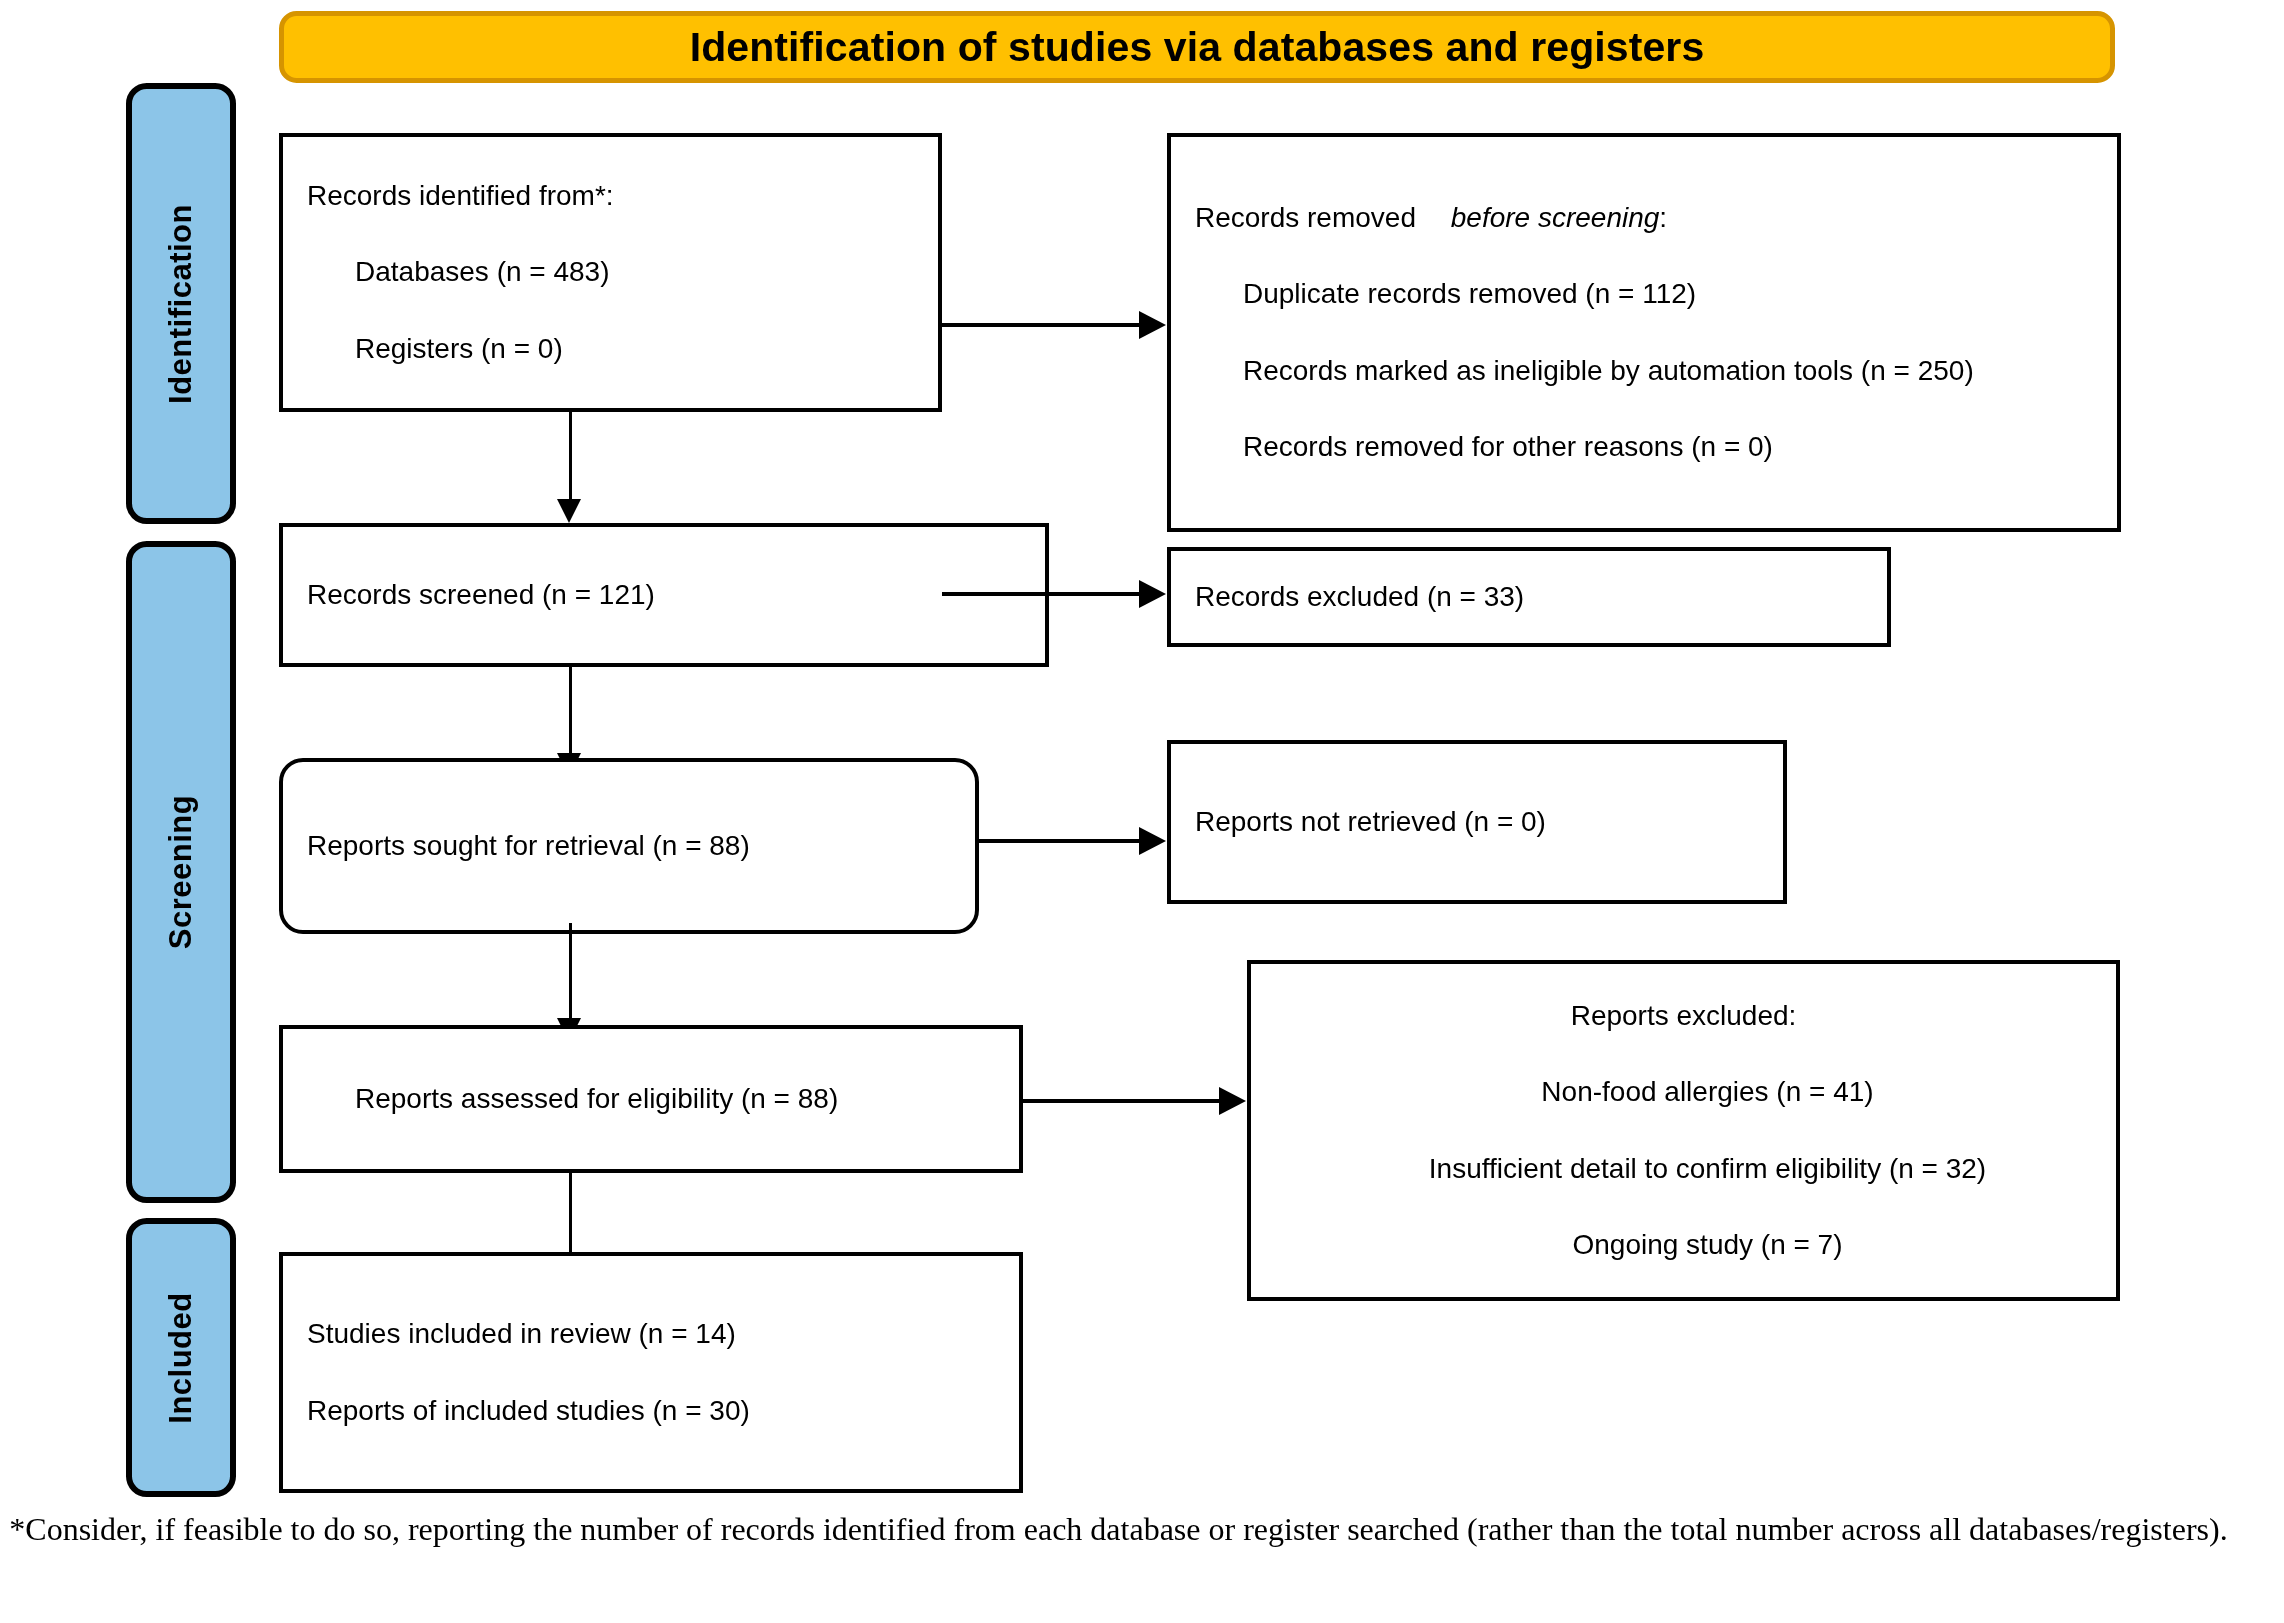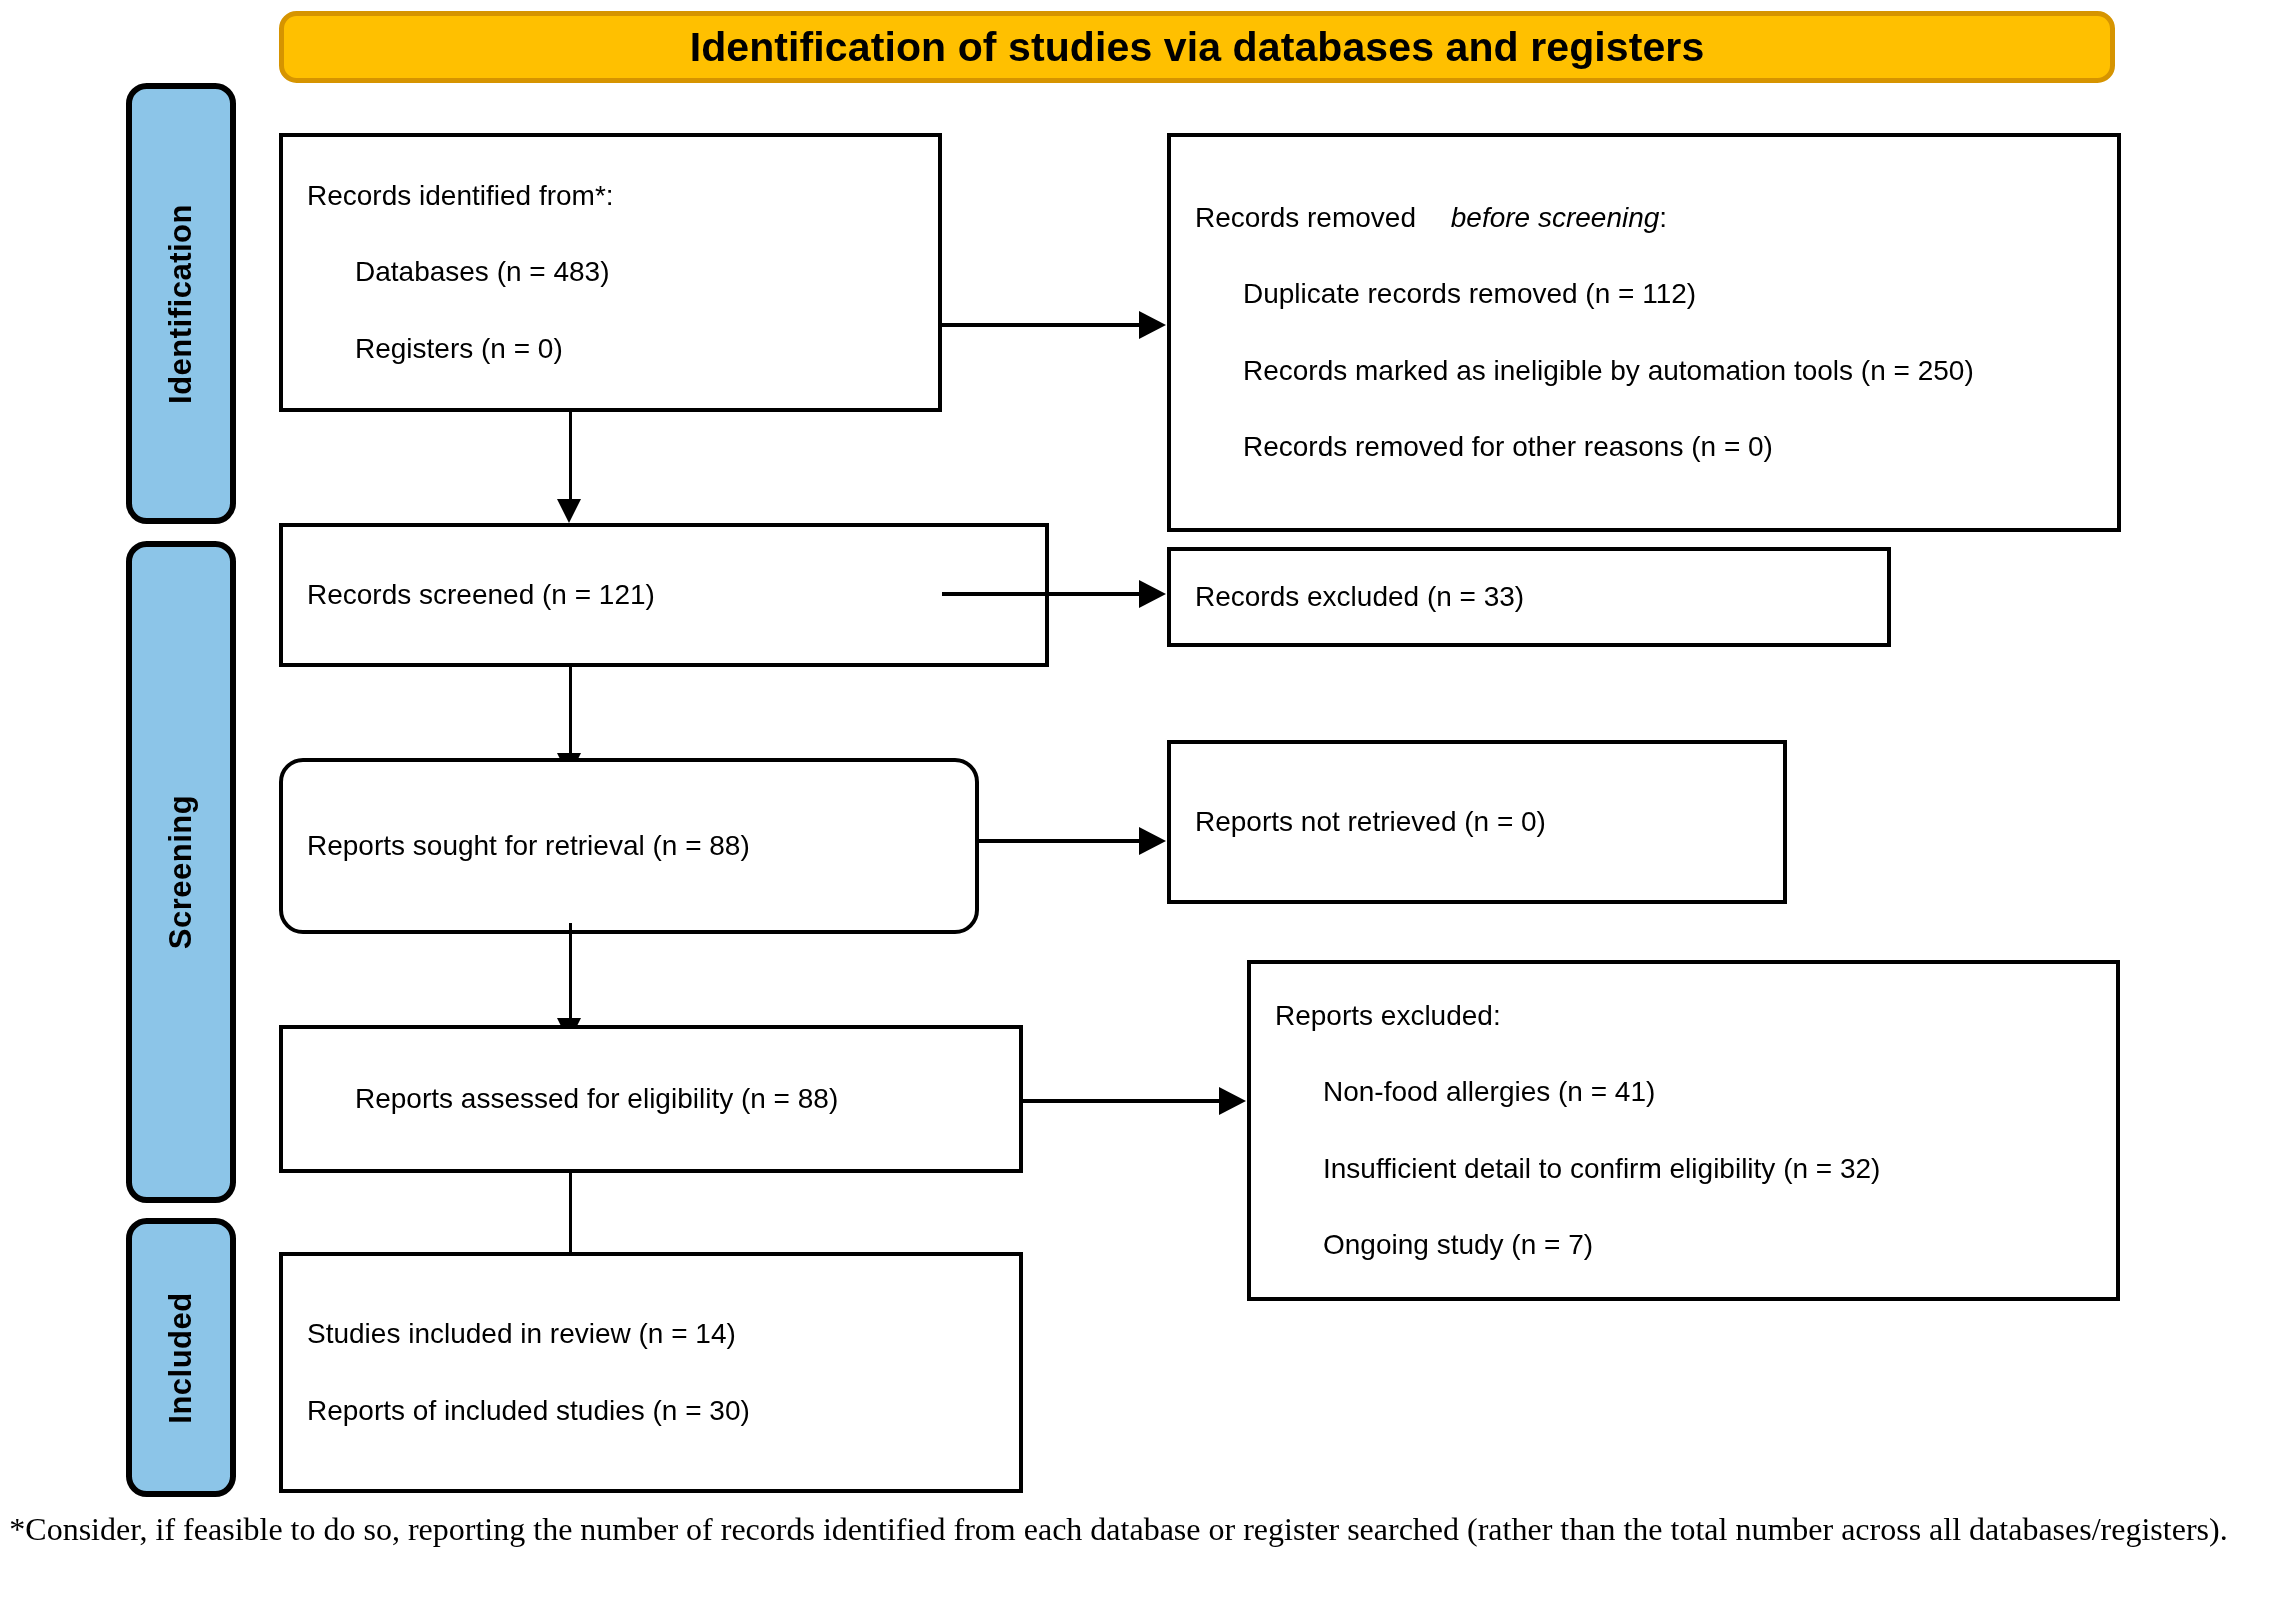--- a/index.html
+++ b/index.html
@@ -189,21 +189,21 @@
 
   <div class="abs vline" style="left:569px; top:923px; height:98px;"></div>
   <div class="abs arrow-down" style="left:557px; top:1018px;"></div>
 
   <div class="abs node" style="left:279px; top:1025px; width:744px; height:148px;padding-left:48px;">
     <div class="node-lines">
       <div class="line">Reports assessed for eligibility (n = 88)</div>
     </div>
   </div>
 
-  <div class="abs node" style="left:1247px; top:960px; width:873px; height:341px;">
+  <div class="abs node" style="left:1247px; top:960px; width:873px; height:341px;text-align:center;">
     <div class="node-lines">
       <div class="line">Reports excluded:</div>
       <div class="line indent gap">Non-food allergies (n = 41)</div>
       <div class="line indent gap">Insufficient detail to confirm eligibility (n = 32)</div>
       <div class="line indent gap">Ongoing study (n = 7)</div>
     </div>
   </div>
 
   <div class="abs hline" style="left:1023px; top:1099px; width:196px;"></div>
   <div class="abs arrow-right" style="left:1219px; top:1087px;"></div>

